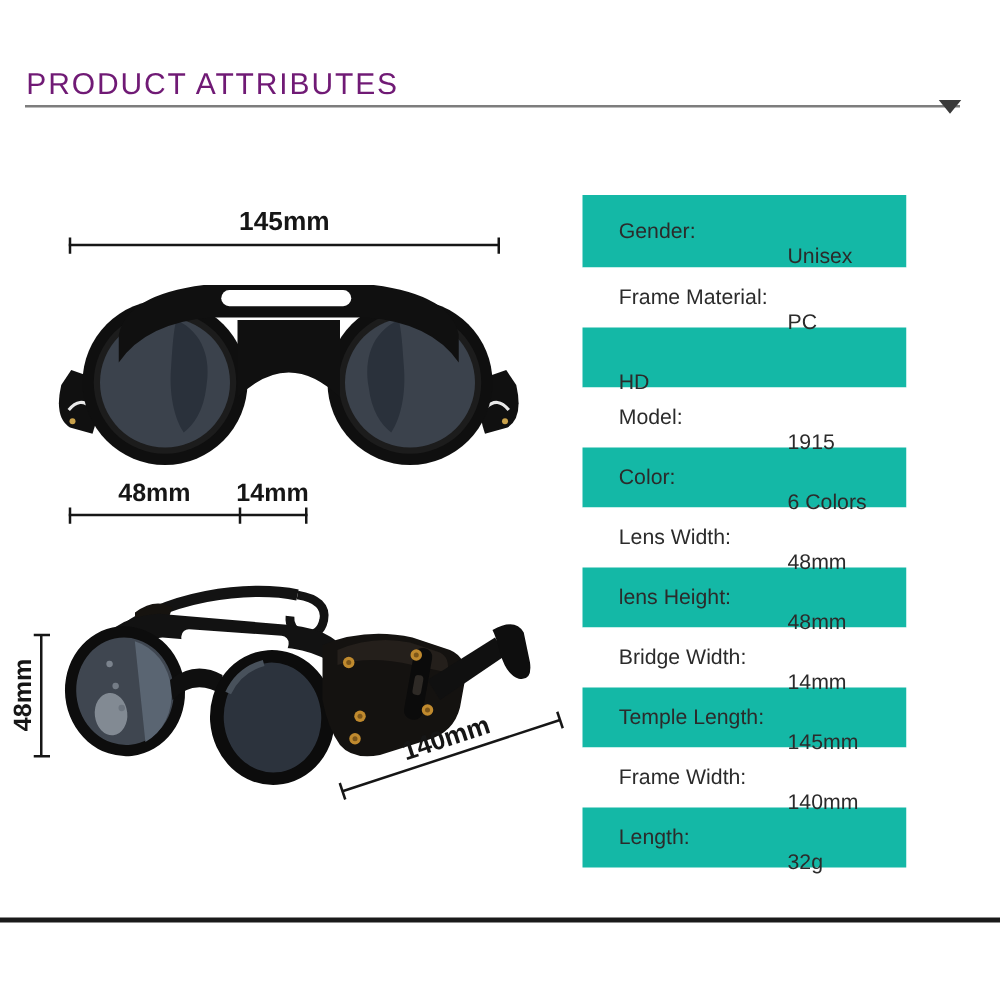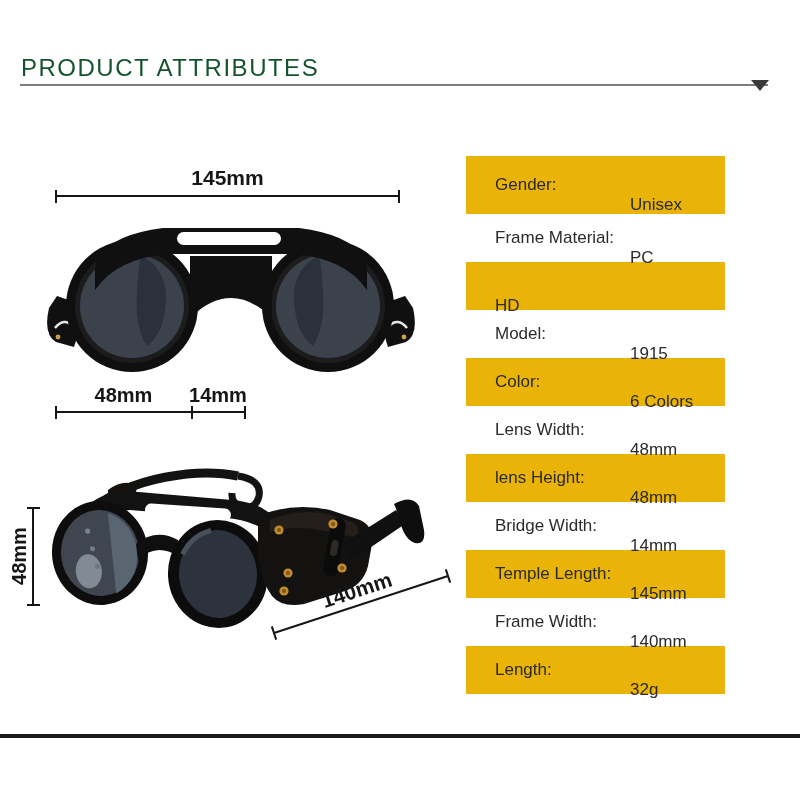--- a/index.html
+++ b/index.html
@@ -5,21 +5,21 @@
   * { margin:0; padding:0; box-sizing:border-box; }
   html,body { background:#ffffff; }
   .page {
     position:relative; width:800px; height:800px; background:#ffffff;
     font-family:"Liberation Sans", sans-serif; overflow:hidden;
   }
   
   .hdr-title {
     position:absolute; left:21px; top:55px;
     font-size:24px; line-height:26px; font-weight:400;
-    letter-spacing:1.5px; color:#14532d;
+    letter-spacing:1.5px; color:#701a75;
   }
   .hdr-rule {
     position:absolute; left:20px; top:84px; width:748px; height:0;
     border-top:2px solid #7d7d7d;
   }
   .hdr-arrow {
     position:absolute; left:751px; top:80px; width:0; height:0;
     border-left:9px solid transparent; border-right:9px solid transparent;
     border-top:11px solid #3a3a3a;
   }
@@ -39,21 +39,21 @@
     left:-22px; top:546px; width:80px; height:20px; font-size:20px;
     transform:rotate(-90deg);
   }
   
   .spec-table { position:absolute; left:466px; top:156px; width:259px; }
   .trow {
     display:flex; align-items:center; height:48px;
     padding-left:29px; font-size:17px; color:#2b2b2b; background:#ffffff;
   }
   .trow.first { height:58px; }
-  .trow.gray { background:#eab308; }
+  .trow.gray { background:#14b8a6; }
   .trow .lbl { width:135px; flex:none; }
   .trow .val { flex:1;margin-top:40px; }
   
   .img-front { position:absolute; left:45px; top:218px; width:372px; height:166px; }
   .img-side  { position:absolute; left:30px; top:448px; width:430px; height:252px; }
   .dim-diag  { position:absolute; left:255px; top:555px; width:205px; height:95px; }
   
   .bottom-rule { position:absolute; left:0; top:734px; width:800px; height:4px; background:#1a1a1a; }
 </style>
 </head>

